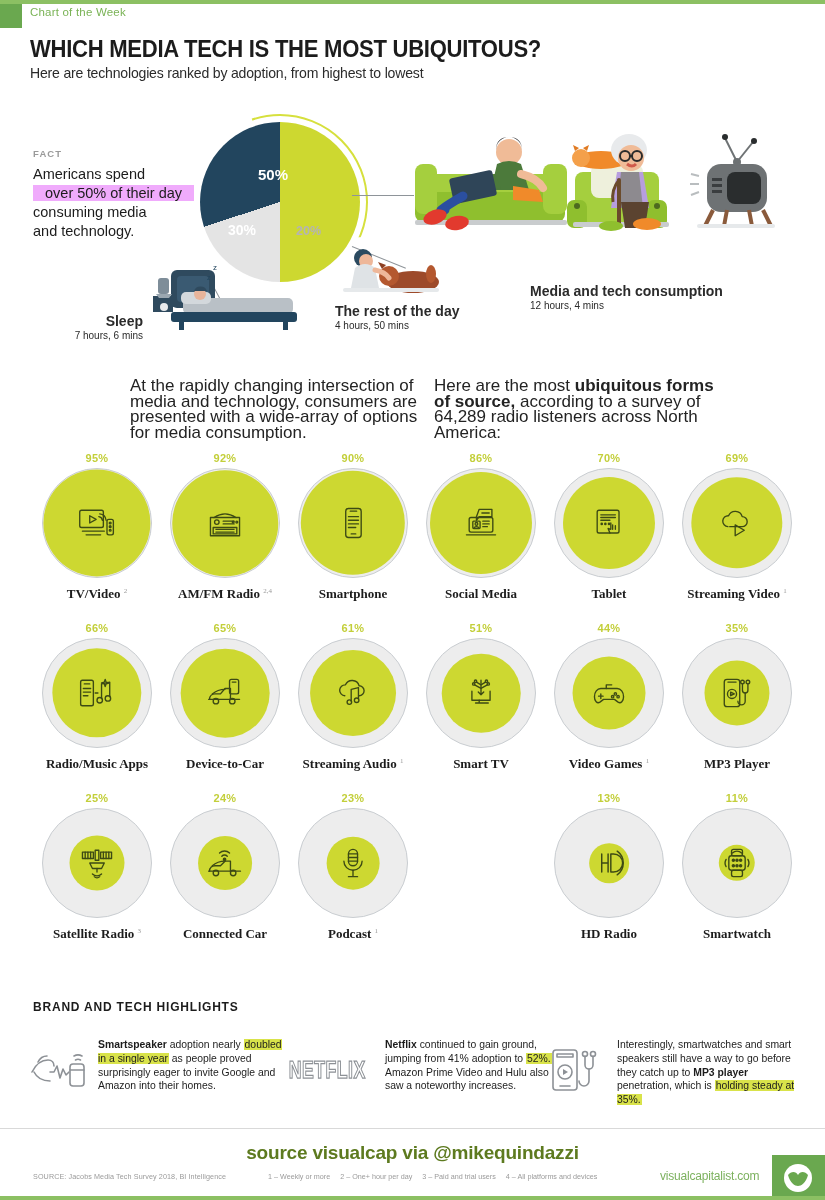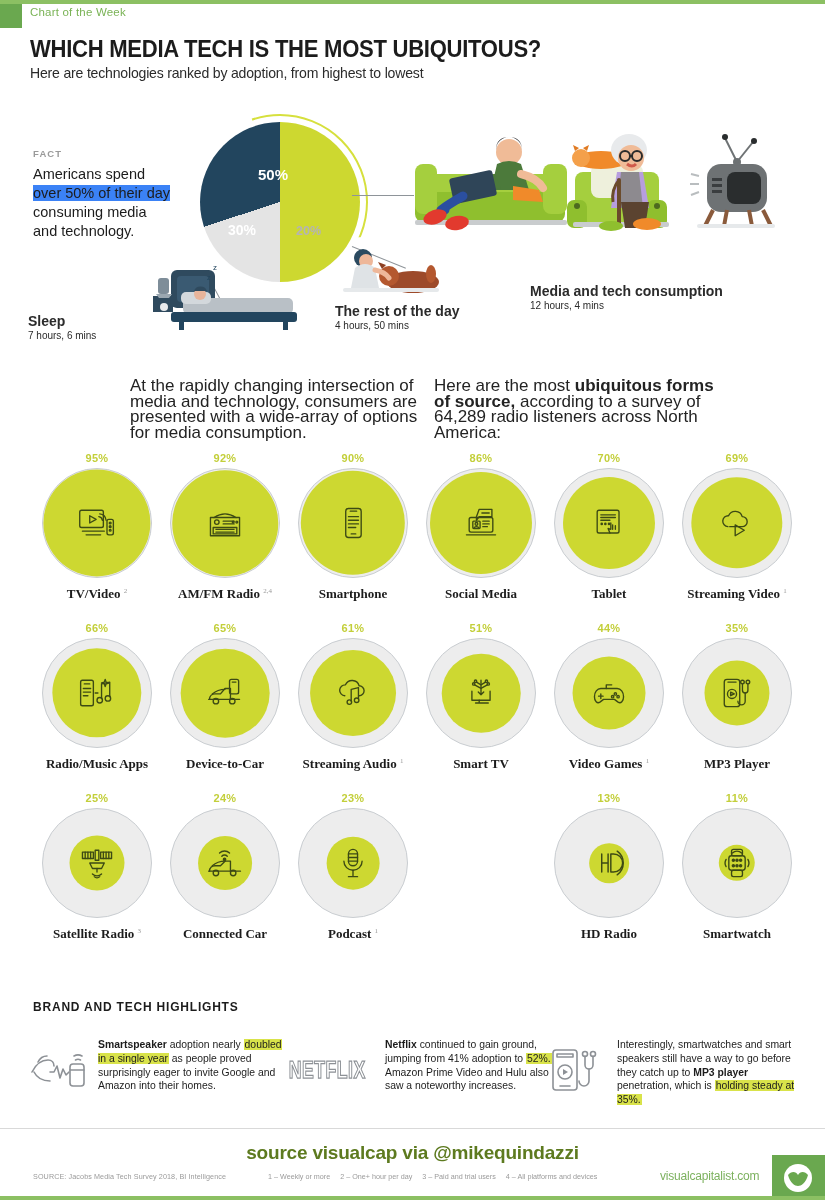--- a/index.html
+++ b/index.html
@@ -31,21 +31,21 @@
     position:absolute; top:65px; left:30px;
     font-size:14.5px; color:#2b2b2b; letter-spacing:-.2px;
     transform: scaleX(.97); transform-origin: left center;
   }
 
   
   .hero { position:absolute; top:110px; left:0; width:825px; height:255px; }
 
   .fact-label { position:absolute; top:38px; left:33px; font-size:9.5px; letter-spacing:1.1px; color:#9a9a9a; font-weight:bold; }
   .fact-text { position:absolute; top:55px; left:33px; width:175px; font-size:14.5px; line-height:19px; color:#1c1c1c; }
-  .hl { background:#3b82f6; padding:0 0;text-align:center; }
+  .hl { background:#f0abfc; padding:0 12px;text-align:center; }
   .hl-soft { background:#d9e34a; padding:0 1px; }
 
   
   .pie-wrap { position:absolute; top:12px; left:200px; width:160px; height:160px; }
   .pie-halo { position:absolute; inset:-8px; border-radius:50%; border:2px solid #d6e03d; clip-path: polygon(30% -10%, 130% -10%, 130% 70%, 55% 70%); }
   .pie {
     position:absolute; inset:0; border-radius:50%;
     background: conic-gradient(from 0deg,
       #cdd830 0deg 180deg,
       #e4e4e4 180deg 252deg,
@@ -161,21 +161,21 @@
       <rect x="56" y="40" width="30" height="12" rx="5" fill="#d3d8dc"></rect>
       <circle cx="75" cy="42" r="6" fill="#e8b49a"></circle>
       <path d="M69 39a7 7 0 0 1 13 0z" fill="#2f4a5e"></path>
       <rect x="46" y="60" width="126" height="10" rx="3" fill="#22455e"></rect>
       <rect x="54" y="70" width="5" height="8" fill="#22455e"></rect>
       <rect x="158" y="70" width="5" height="8" fill="#22455e"></rect>
       <text x="88" y="18" font-size="8" fill="#22455e" font-family="Liberation Sans, sans-serif">z</text>
       <text x="82" y="28" font-size="7" fill="#22455e" font-family="Liberation Sans, sans-serif">z</text>
     </svg>
   </div>
-  <div class="cap" style="top:205px; left:28px; width:115px; ">
+  <div class="cap" style="top:205px; left:28px; width:115px; text-align:right;">
     <b>Sleep</b><br>
     <span>7 hours, 6 mins</span>
   </div>
 
   <div class="ill" style="top:130px; left:335px; width:110px; height:60px;">
     <svg viewBox="0 0 110 60" width="110" height="60">
       <ellipse cx="78" cy="42" rx="26" ry="11" fill="#9d4a2a"></ellipse>
       <circle cx="54" cy="36" r="10" fill="#b4582f"></circle>
       <path d="M47 29l-4-7 8 3z" fill="#8d3f22"></path>
       <ellipse cx="96" cy="34" rx="5" ry="9" fill="#b4582f"></ellipse>

